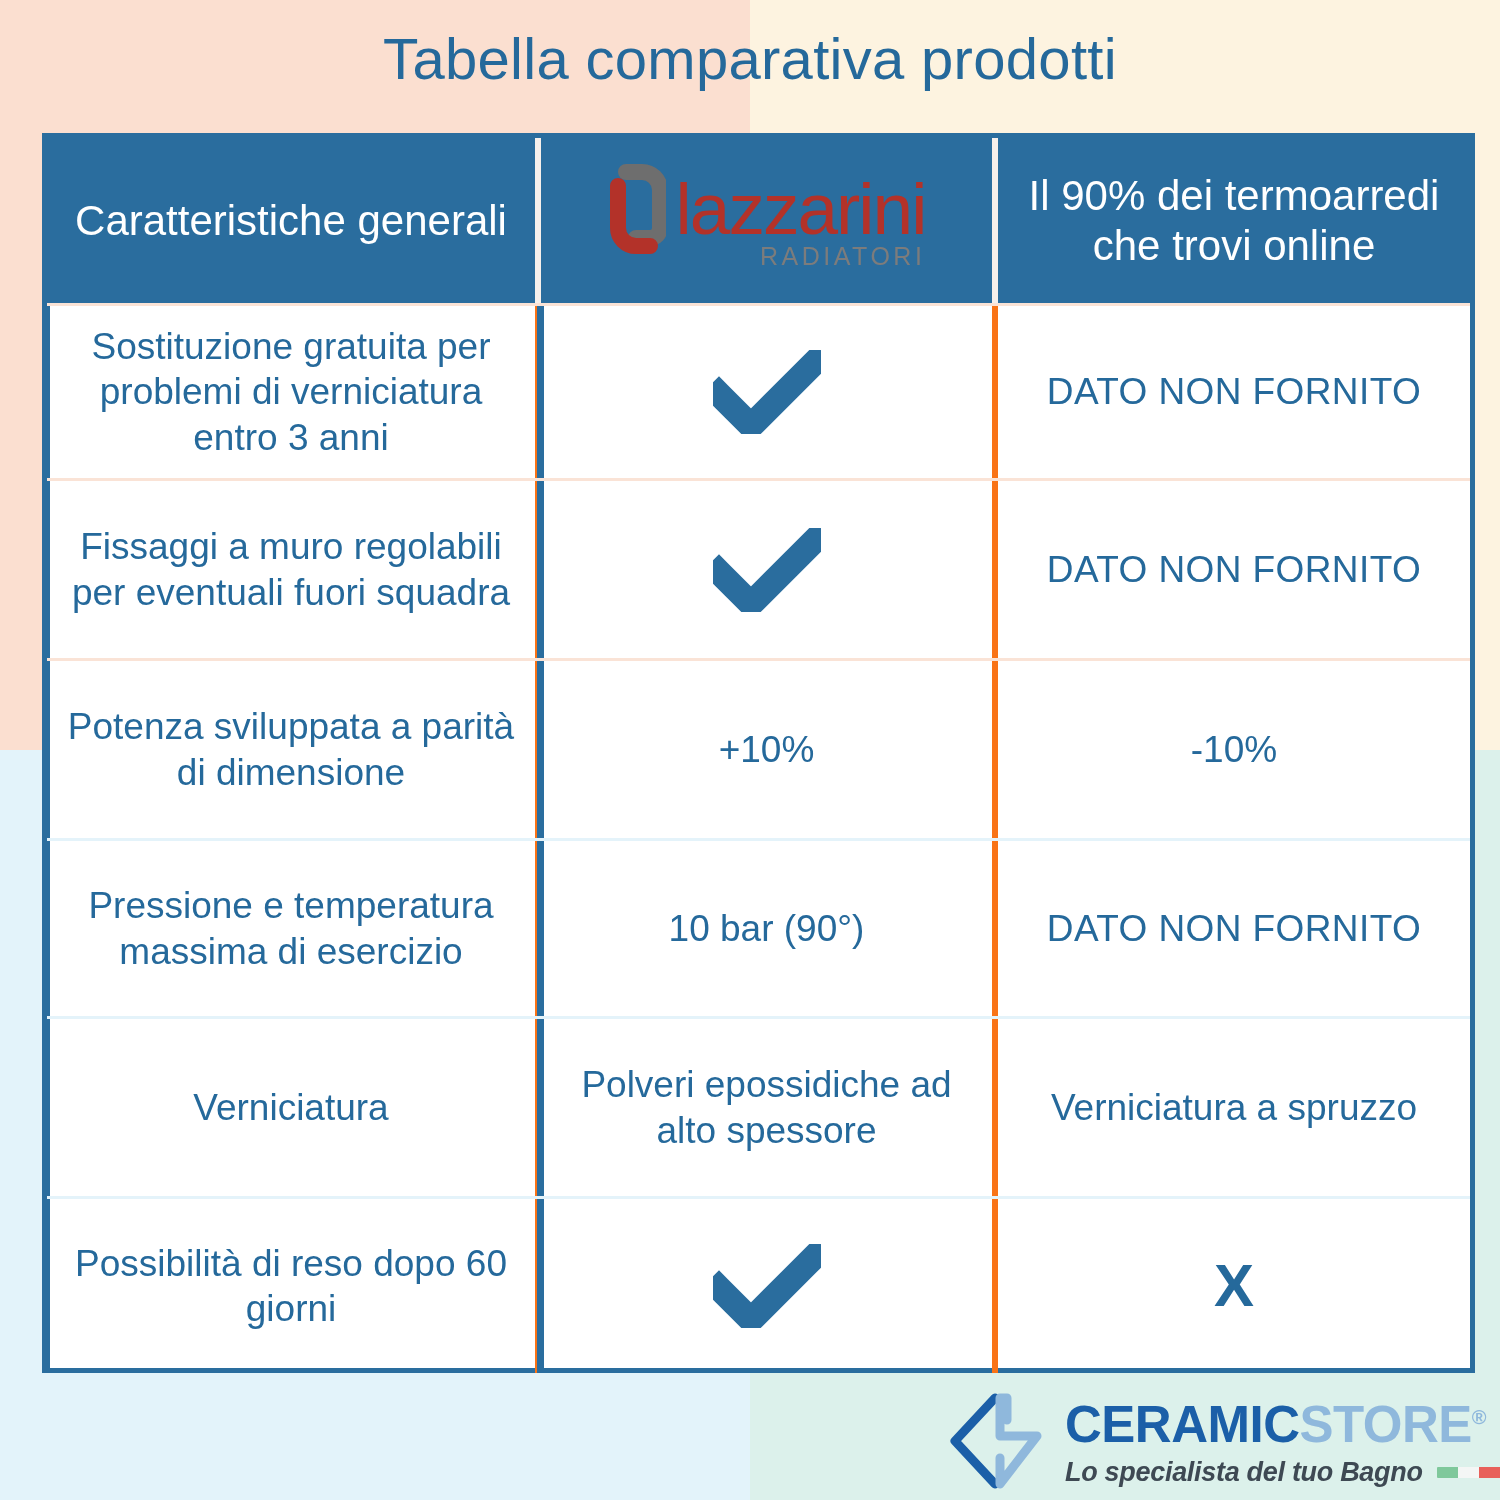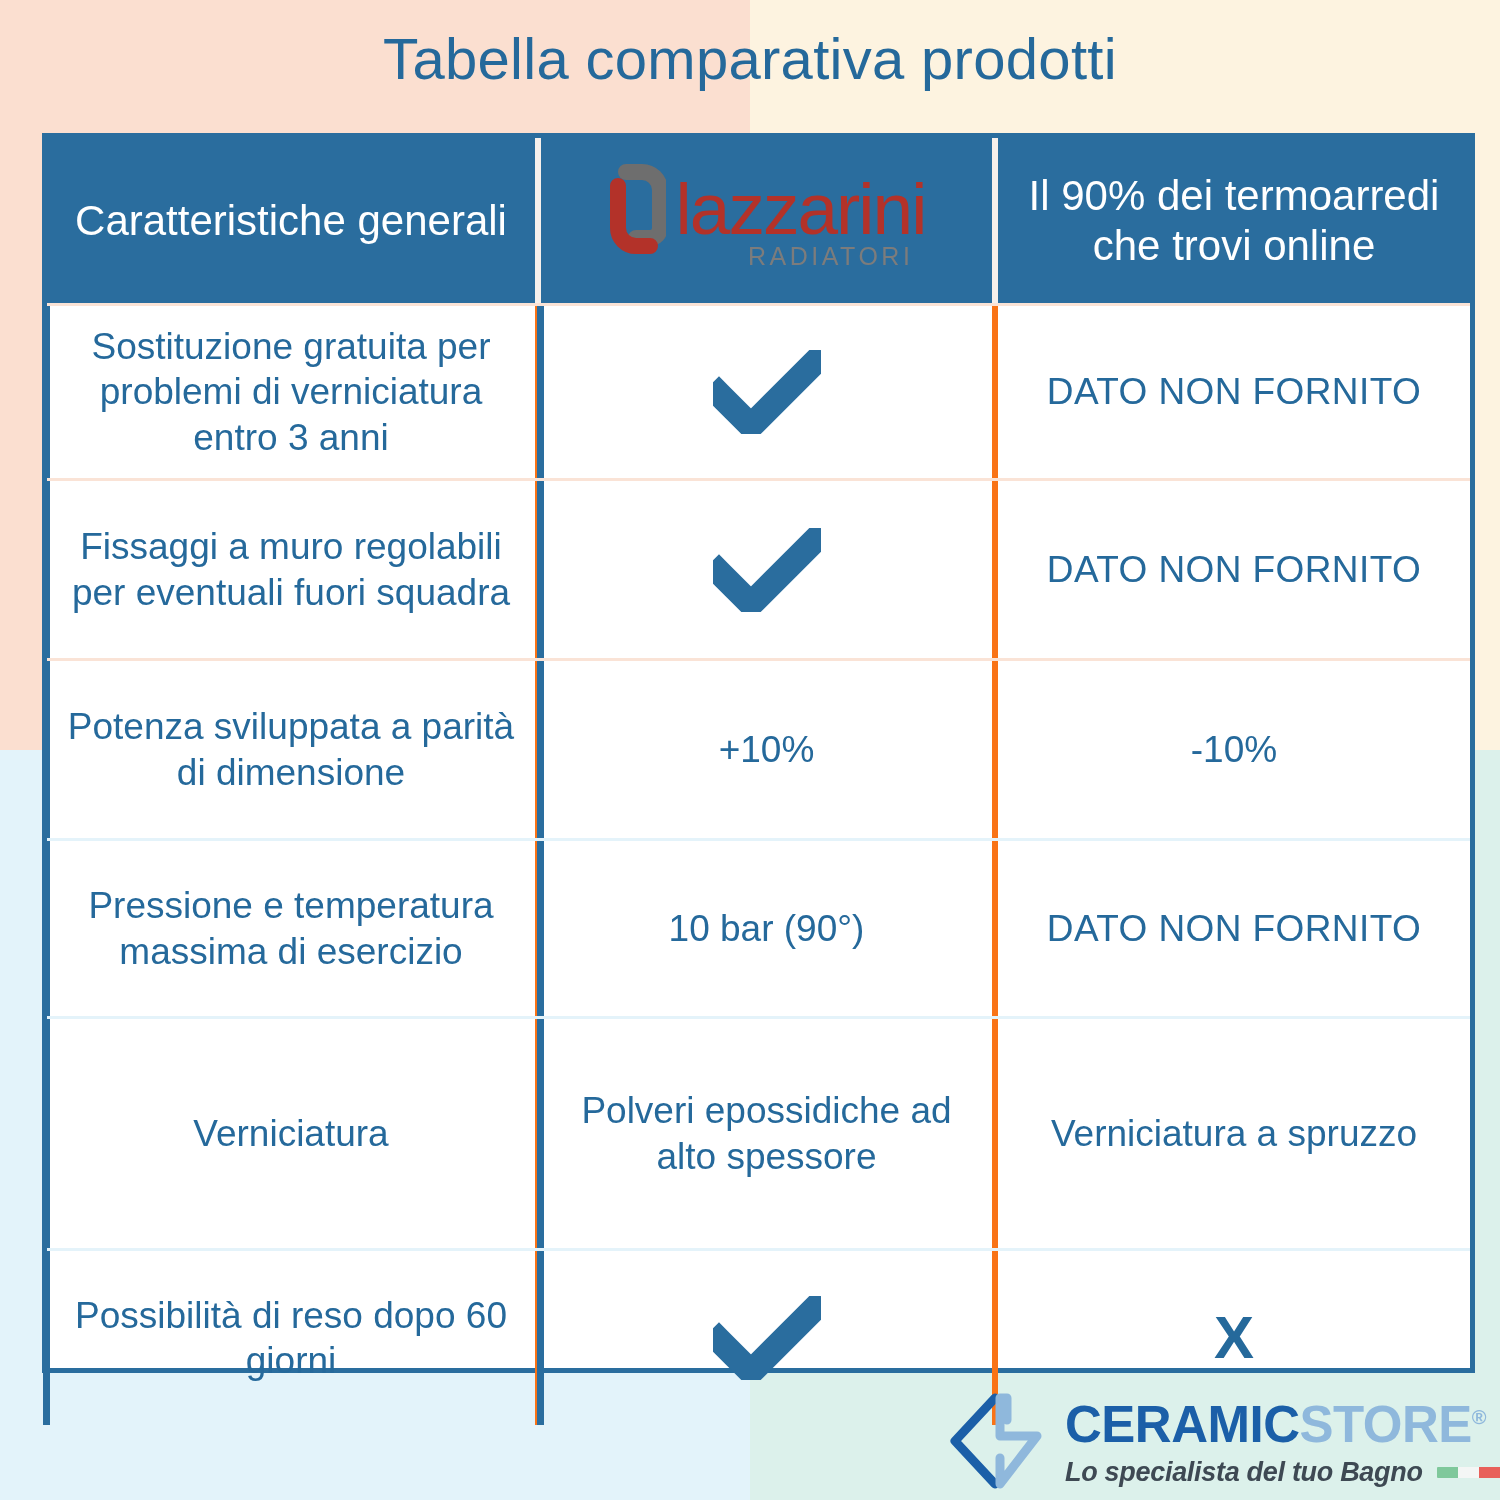--- a/index.html
+++ b/index.html
@@ -117,21 +117,21 @@
     font-weight: bold;
     font-size: 33px;
     letter-spacing: 0.4px;
   }
 
   
   .h-row-1 { height: 175px; }
   .h-row-2 { height: 180px; }
   .h-row-3 { height: 180px; }
   .h-row-4 { height: 178px; }
-  .h-row-5 { height: 232px; }
+  .h-row-5 { height: 180px; }
   .h-row-6 { height: 177px; }
 
   
   .check-icon svg { display: block; }
   .x-mark {
     font-size: 60px;
     font-weight: bold;
     line-height: 1;
     color: #25699B;
   }
@@ -157,21 +157,21 @@
     letter-spacing: -2px;
     line-height: 0.92;
   }
   #lazzarini-sub {
     font-size: 25px;
     font-weight: 400;
     color: #7C7C7C;
     letter-spacing: 3.5px;
     line-height: 1;
     margin-top: 2px;
-    margin-right: 12px;
+    margin-right: 0;
   }
 
   
   #ceramicstore-logo {
     position: absolute;
     left: 945px;
     top: 1392px;
     display: flex;
     align-items: center;
   }

